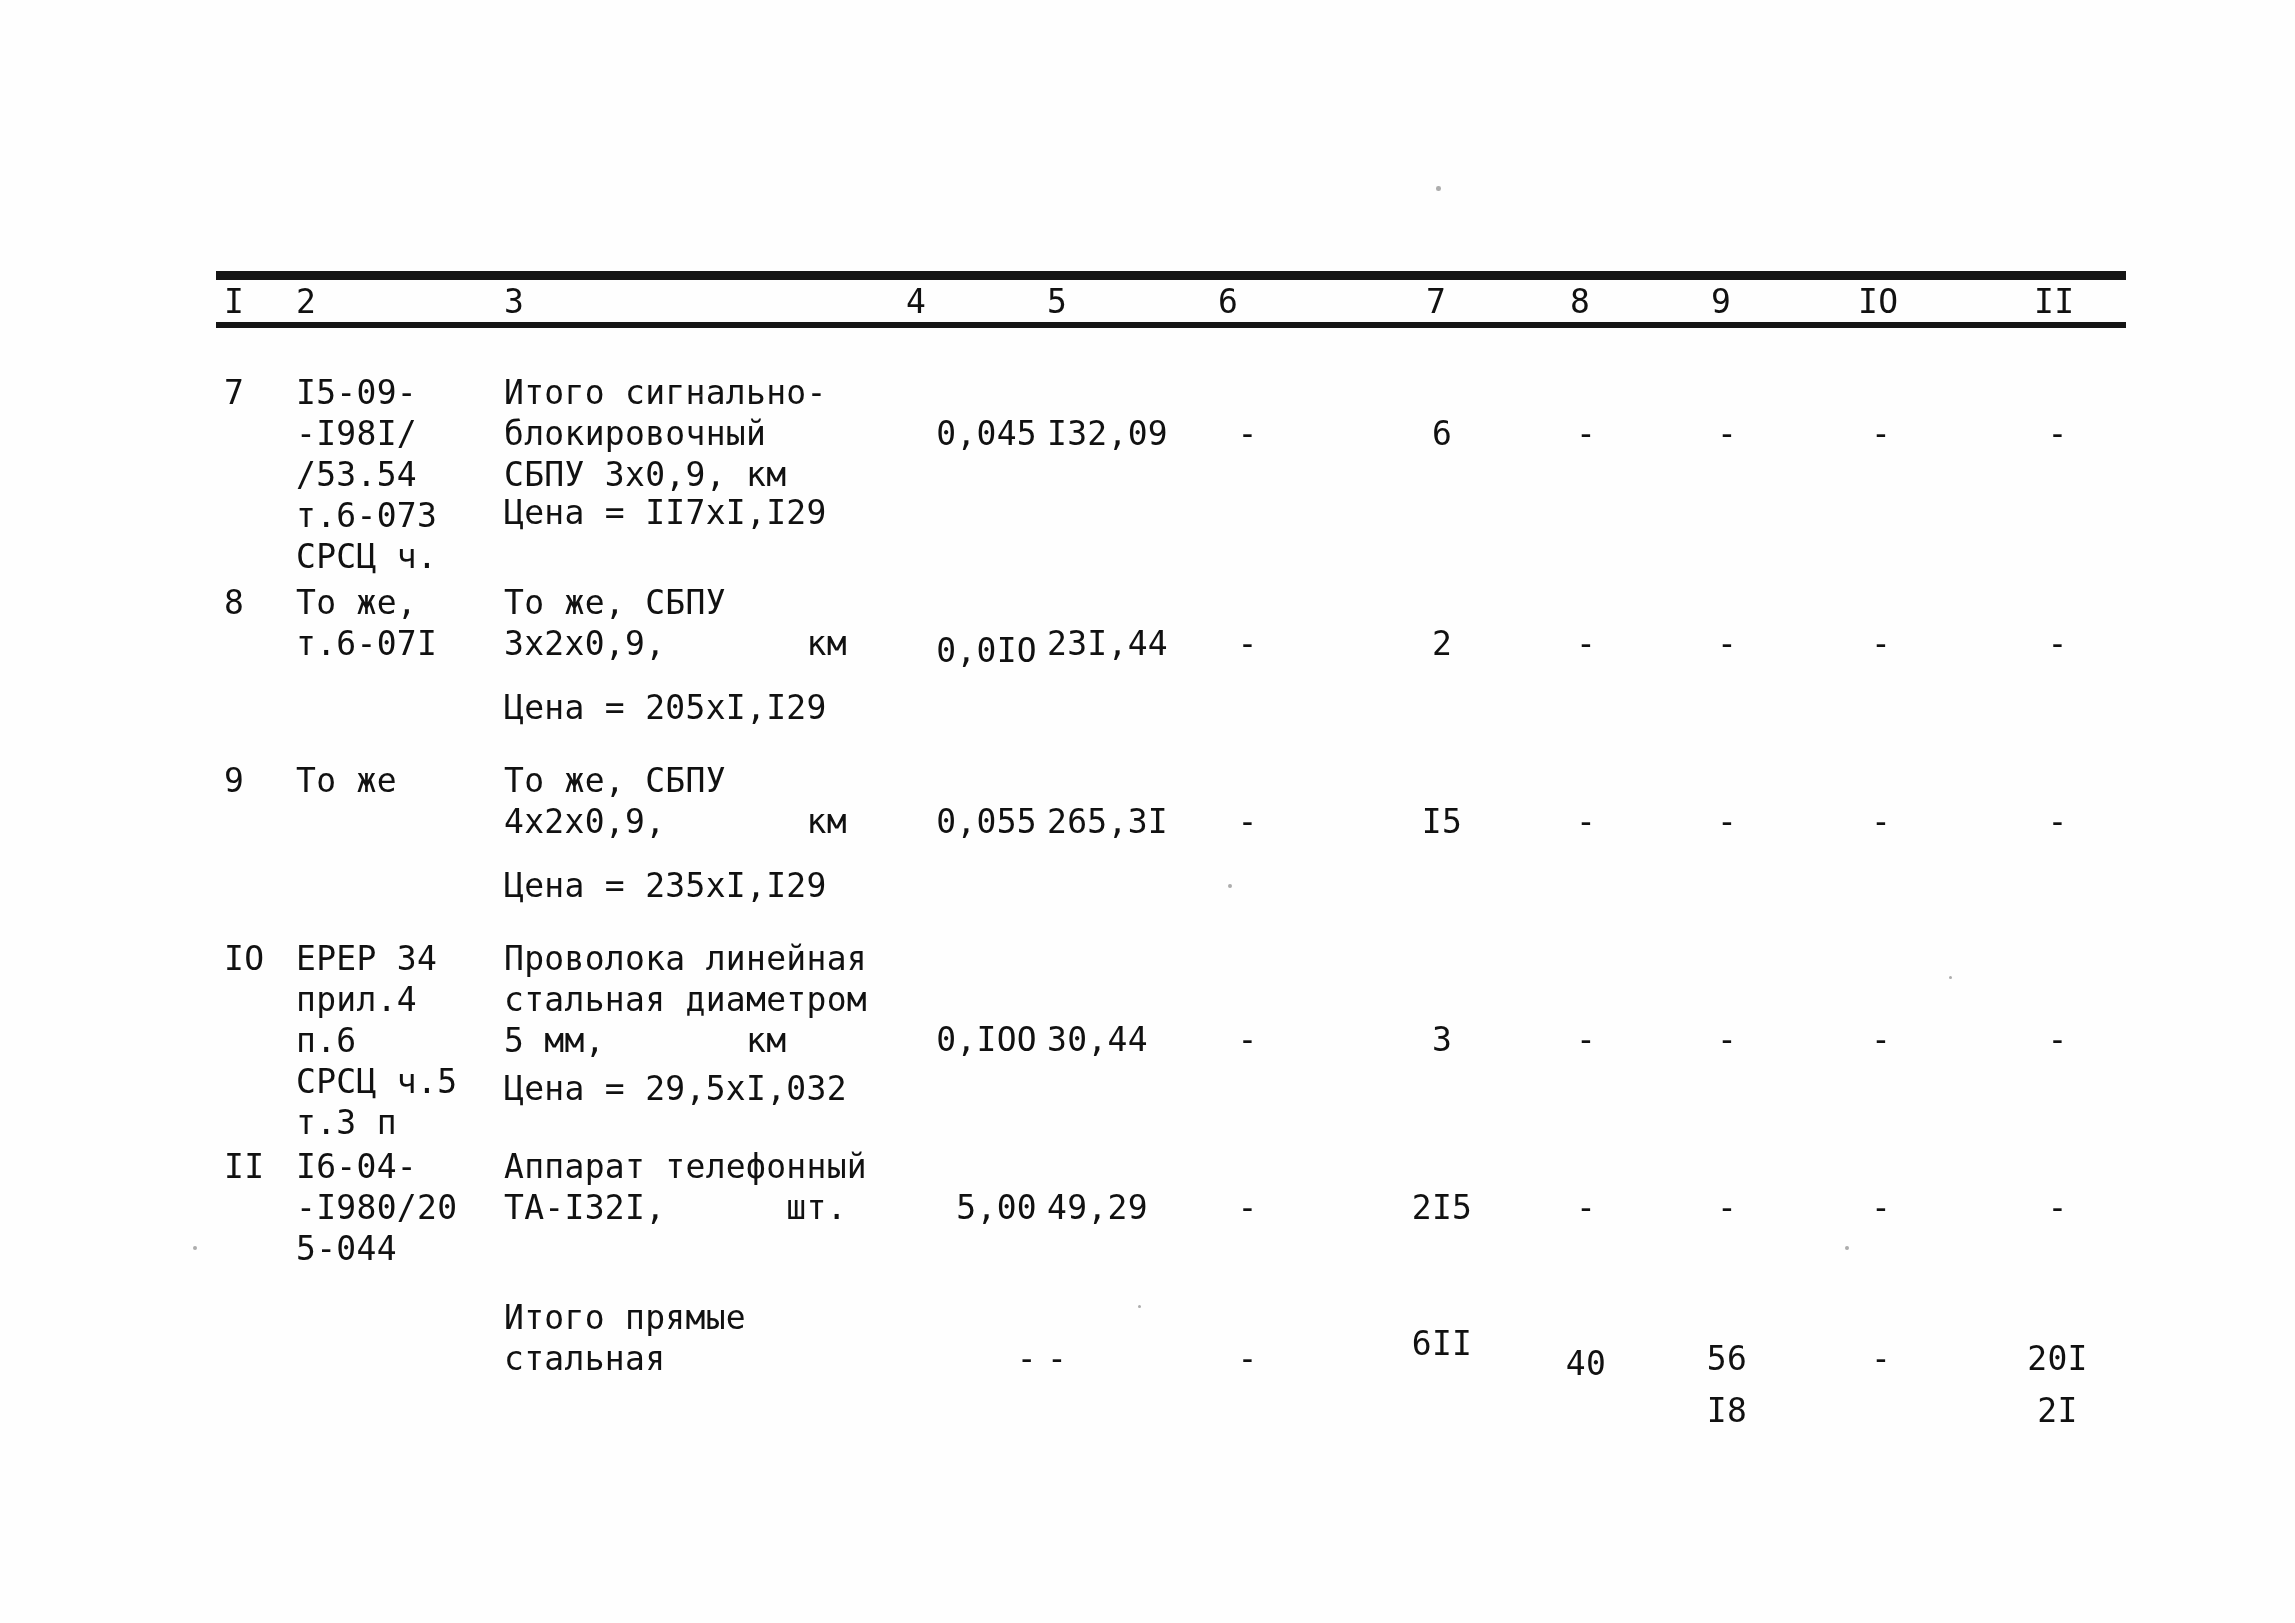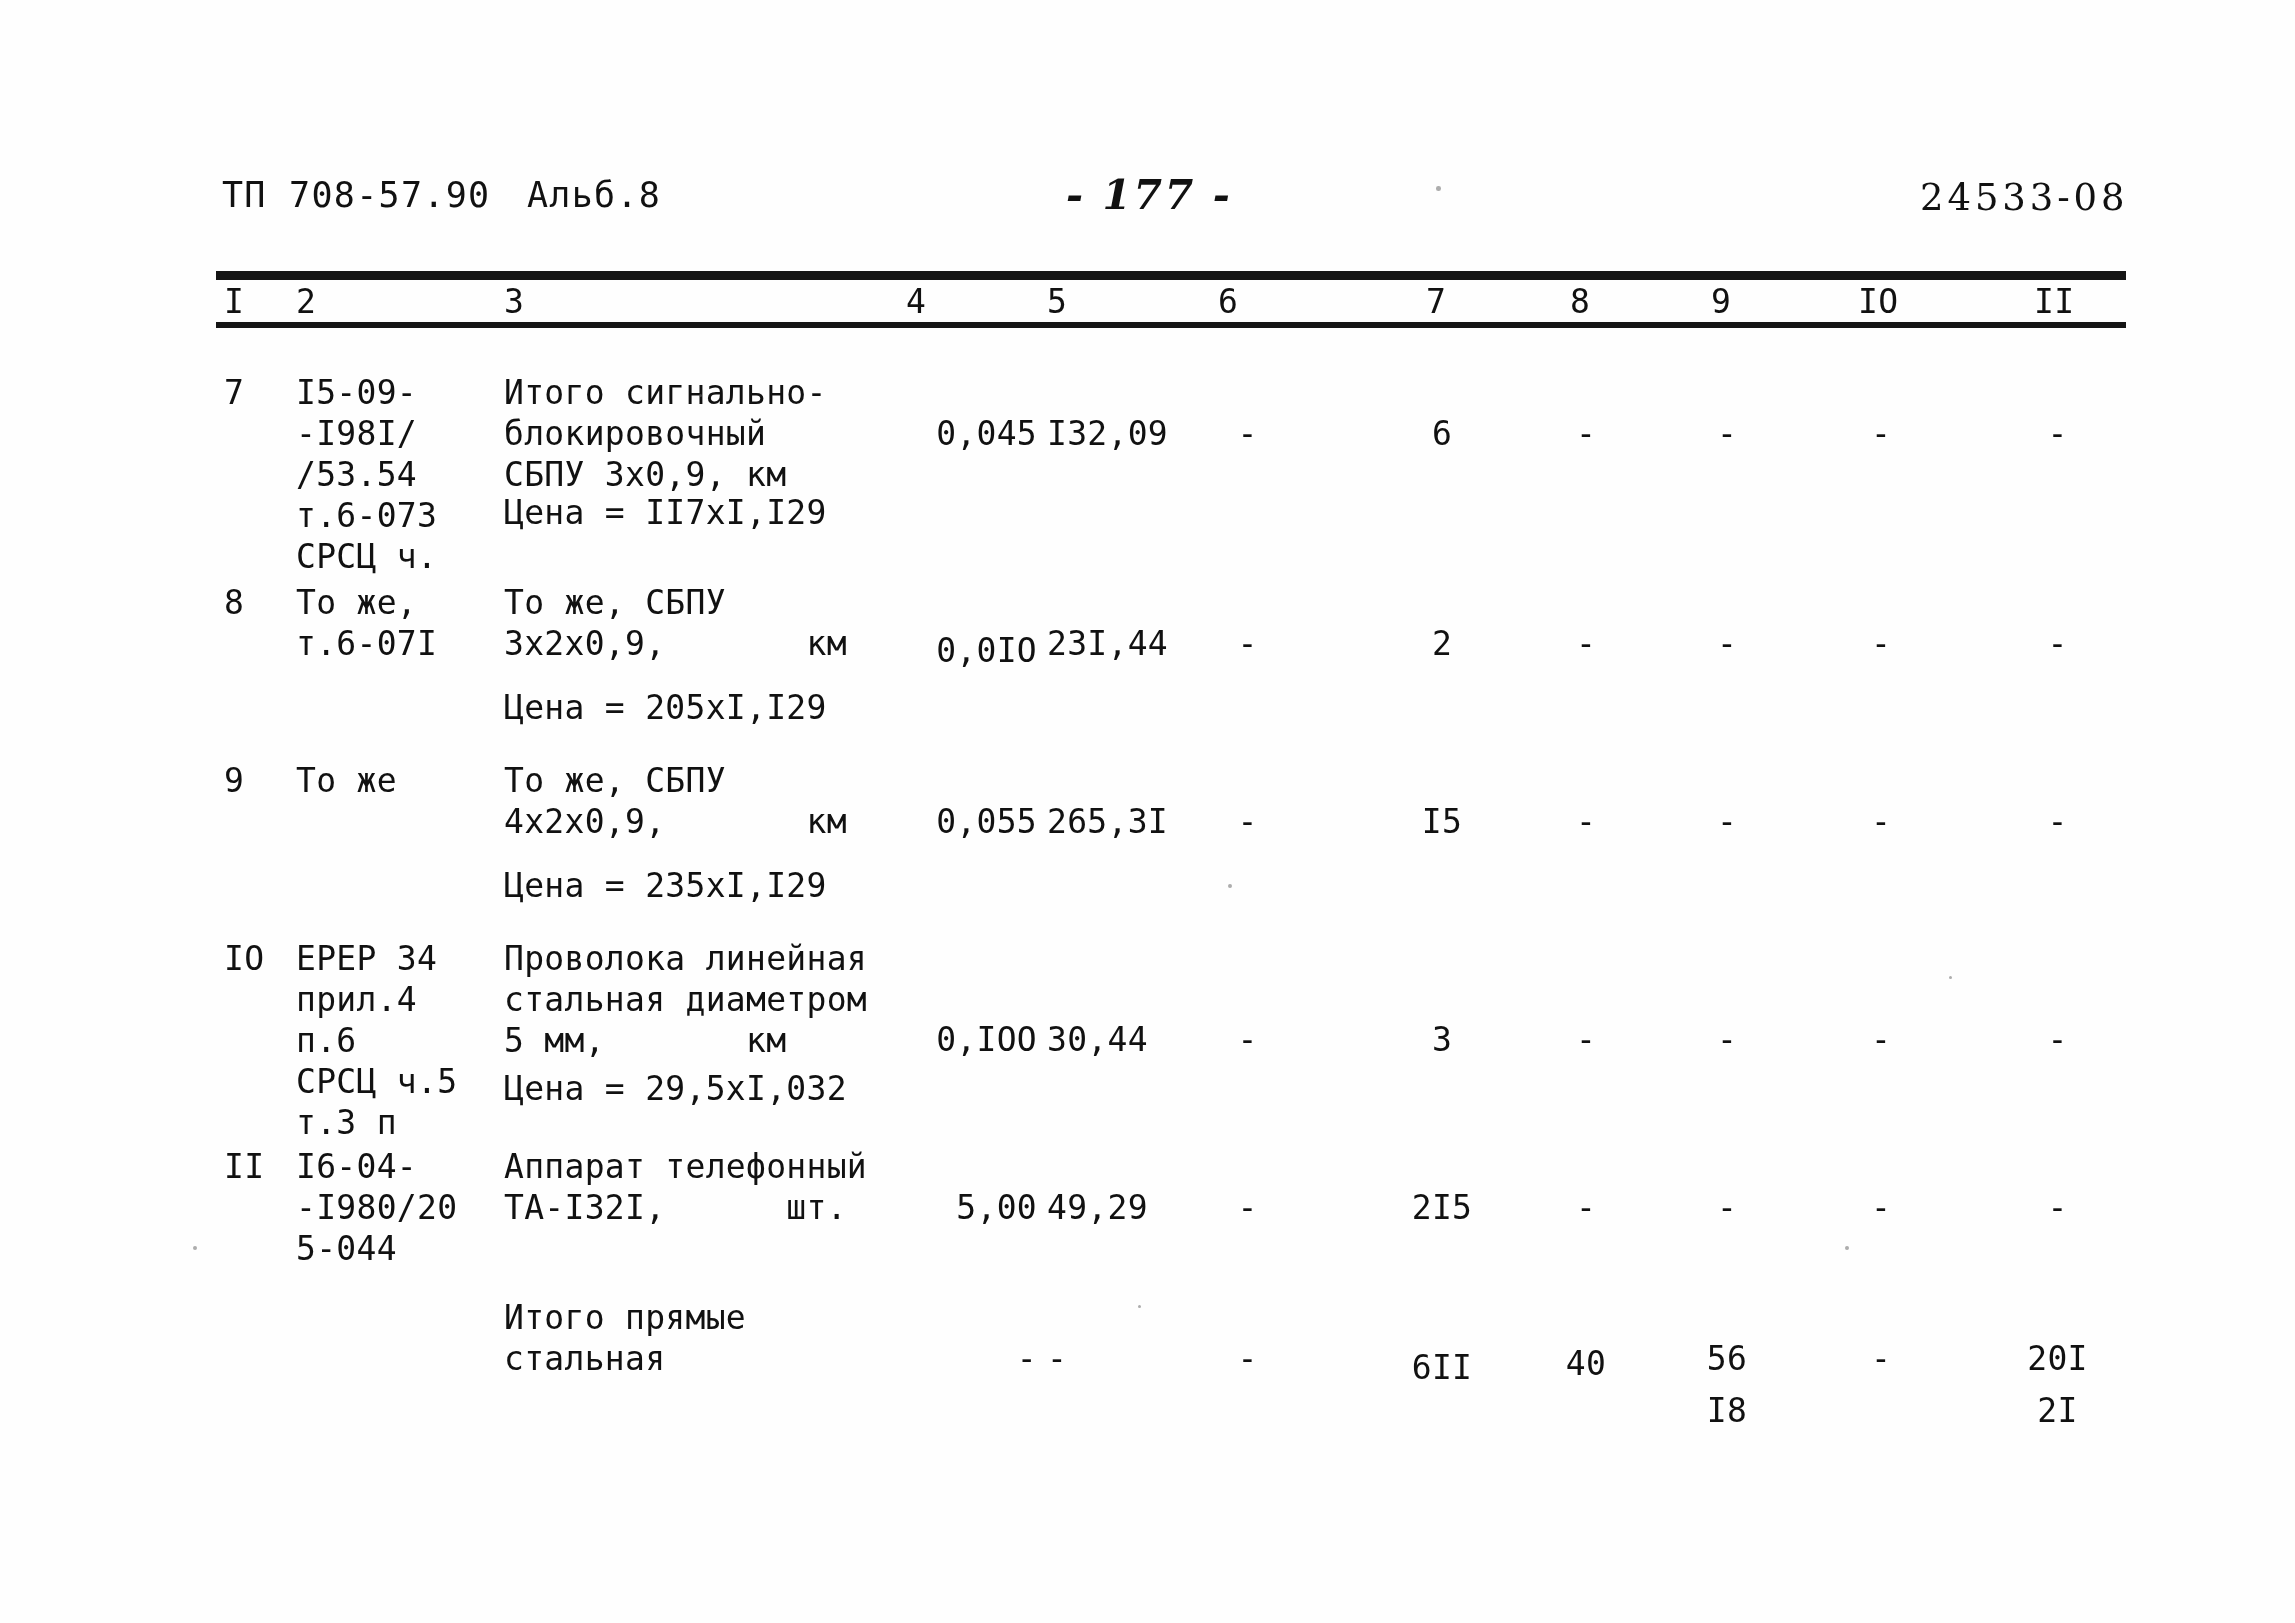--- a/index.html
+++ b/index.html
@@ -111,26 +111,20 @@
   .c8  { left: 1550px; text-align: center; width: 72px; }
   .c9  { left: 1691px; text-align: center; width: 72px; }
   .c10 { left: 1845px; text-align: center; width: 72px; }
   .c11 { left: 2015px; text-align: center; width: 85px; }
 </style>
 </head>
 <body>
 
 <div class="page">
 
-  <div class="doc-header">
-    <span class="hdr-left">ТП 708-57.90</span>
-    <span class="hdr-album">Альб.8</span>
-    <span class="hdr-page">- 177 -</span>
-    <span class="hdr-code">24533-08</span>
-  </div>
 
   <div class="rule rule-top"></div>
   <div class="rule rule-under"></div>
   <div class="rule rule-bot"></div>
 
   <div class="row colhdr" style="top:284px">
     <span class="cell c1">I</span>
     <span class="cell c2">2</span>
     <span class="cell c3">3</span>
     <span class="cell c4" style="text-align:left;width:auto;left:906px">4</span>
@@ -235,21 +229,21 @@
     <span class="cell c10" style="top:41px">-</span>
     <span class="cell c11" style="top:41px">-</span>
   </div>
 
   <div class="row" style="top:1297px">
     <span class="cell c3">Итого прямые</span>
     <span class="cell c3" style="top:41px">стальная</span>
     <span class="cell c4" style="top:41px">-</span>
     <span class="cell c5" style="top:41px">-</span>
     <span class="cell c6" style="top:41px">-</span>
-    <span class="cell c7" style="top:50px">6II</span>
+    <span class="cell c7" style="top:26px">6II</span>
     <span class="cell c8" style="top:46px">40</span>
     <span class="cell c9" style="top:41px">56</span>
     <span class="cell c9" style="top:93px">I8</span>
     <span class="cell c10" style="top:41px">-</span>
     <span class="cell c11" style="top:41px">20I</span>
     <span class="cell c11" style="top:93px">2I</span>
   </div>
 
   <div class="speck" style="left:1436px;top:186px;width:4.6px;height:4.6px;"></div>
   <div class="speck" style="left:1228px;top:884px;width:3.9px;height:3.9px;"></div>

